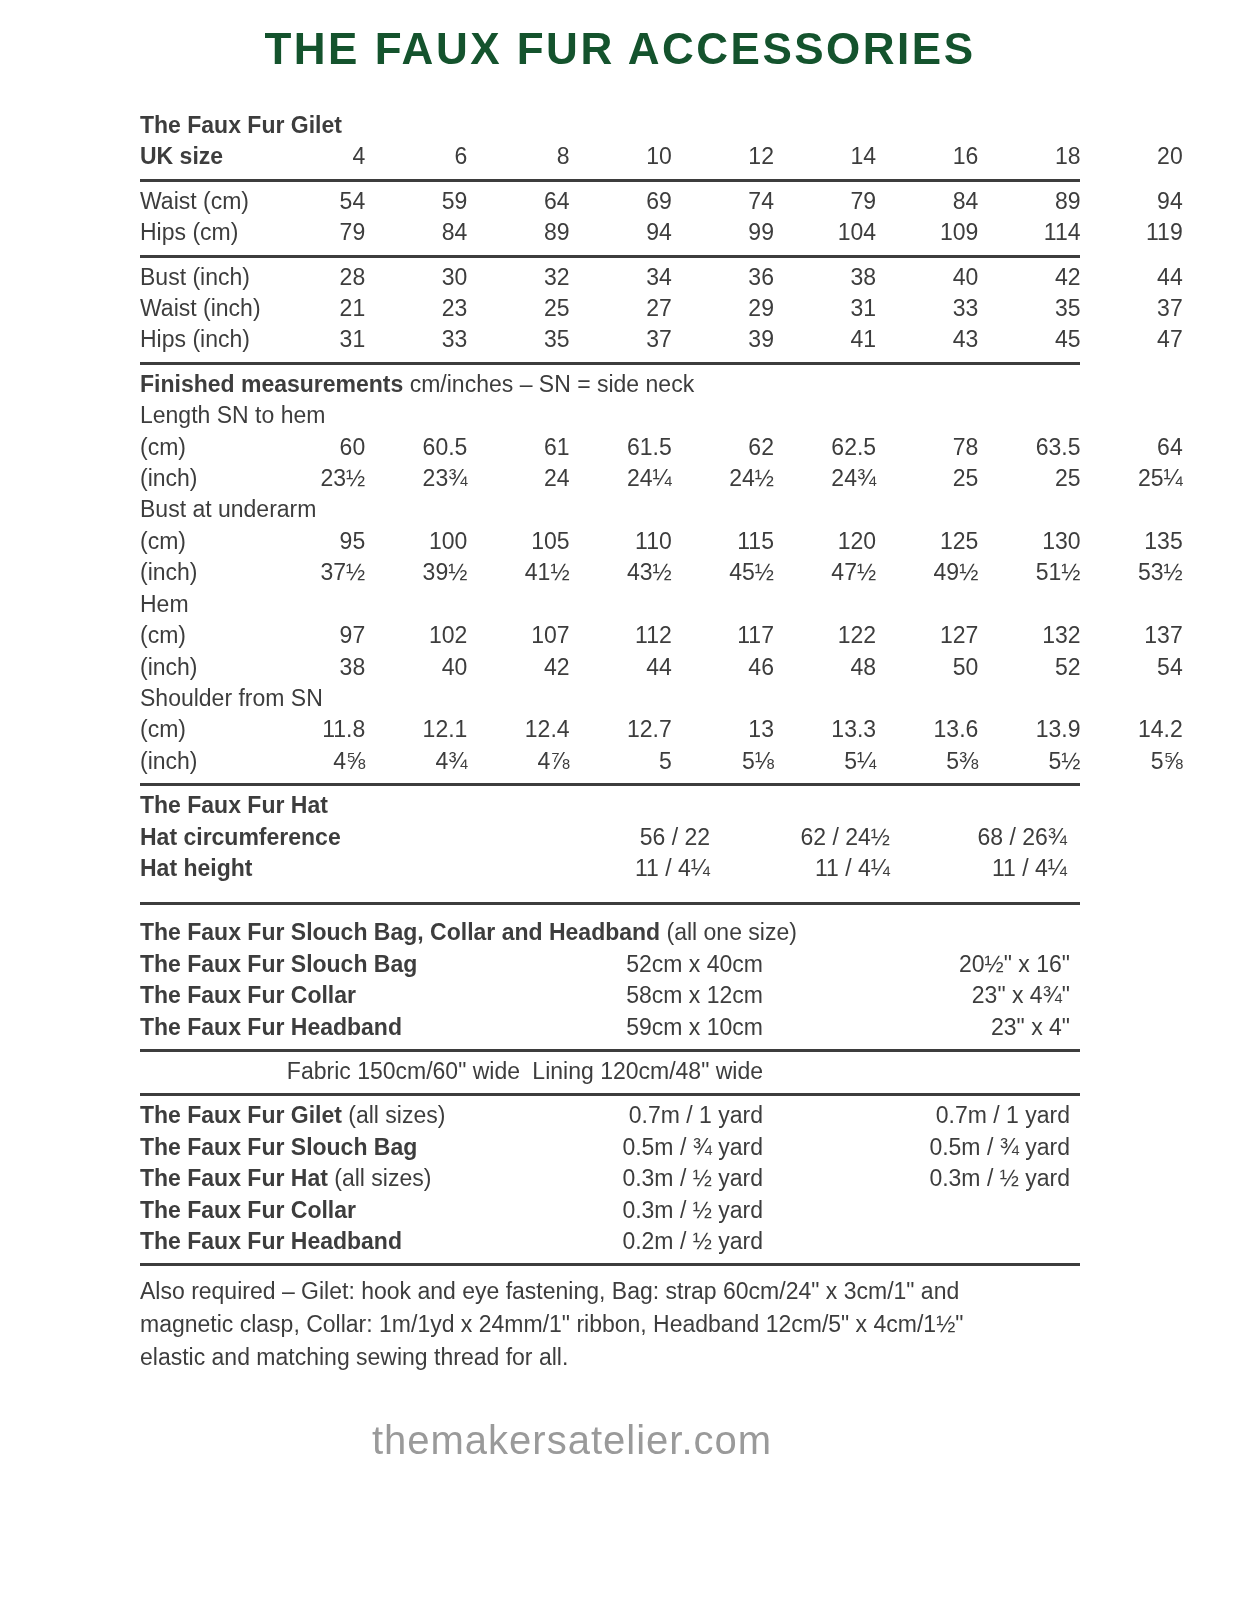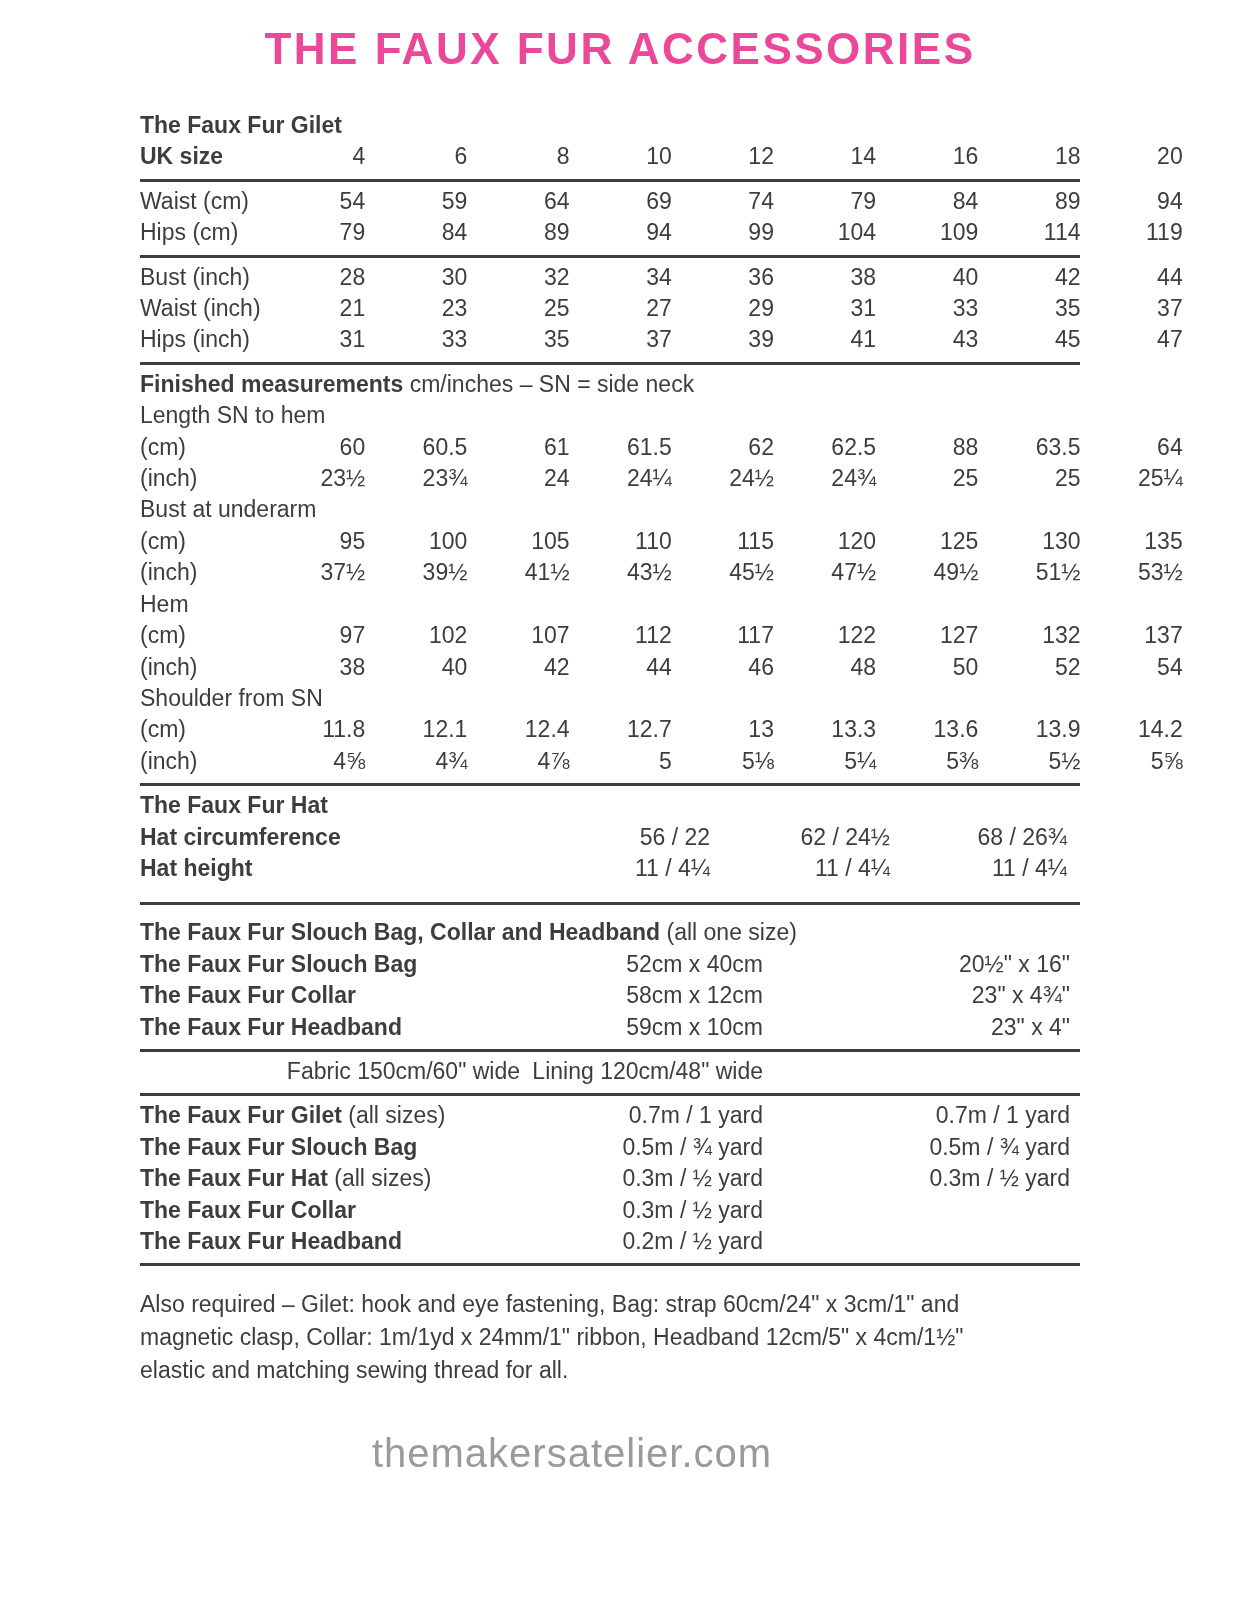--- a/index.html
+++ b/index.html
@@ -5,35 +5,35 @@
   html,body{margin:0;padding:0;background:#ffffff;}
   body{
     width:1240px;height:1600px;overflow:hidden;
     font-family:"Liberation Sans","DejaVu Sans",sans-serif;
     color:#3d3d3d;font-size:23px;
     -webkit-font-smoothing:antialiased;
   }
   .page{position:relative;width:1240px;height:1600px;}
   .title{
     margin:24px 0 0;text-align:center;
-    color:#ec4899;font-size:44px;font-weight:600;letter-spacing:2.5px;
+    color:#14532d;font-size:44px;font-weight:600;letter-spacing:2.5px;
   }
   .content{margin-left:140px;width:940px;}
   .content > :first-child{margin-top:36px;}
   .h{font-weight:600;line-height:31.4px;}
   .b{font-weight:600;}
   .grp{font-weight:400;line-height:31.4px;}
   .rule{height:0;border-top:3px solid #3d3d3d;margin:6px 0 4px;}
   .rule.lg{margin:18px 0 12px;}
   .m-row{display:grid;grid-template-columns:123px repeat(10,78.2px);line-height:31.4px;gap:24px;}
   .h-row{display:grid;grid-template-columns:300px 270px 180px 177px;line-height:31.4px;}
   .f-row{display:grid;grid-template-columns:380px 243px 307px;line-height:31.4px;}
   .lbl{text-align:left;white-space:nowrap;}
   .cell{text-align:right;white-space:nowrap;}
-  .notes{margin-top:22px;line-height:33px;}
+  .notes{margin-top:9px;line-height:33px;}
   .footer{
     margin-top:44px;width:1144px;text-align:center;
     color:#9a9a9a;font-size:40px;letter-spacing:1px;
   }
 </style>
 </head>
 <body>
 
 <div class="page">
 
@@ -132,21 +132,21 @@
     <div id="finished-groups">
         <div class="grp">Length SN to hem</div>
         <div class="m-row">
           <span class="lbl">(cm)</span>
           <span class="cell">60</span>
           <span class="cell">60.5</span>
           <span class="cell">61</span>
           <span class="cell">61.5</span>
           <span class="cell">62</span>
           <span class="cell">62.5</span>
-          <span class="cell">88</span>
+          <span class="cell">78</span>
           <span class="cell">63.5</span>
           <span class="cell">64</span>
           <span class="cell">64.5</span>
         </div>
         <div class="m-row">
           <span class="lbl">(inch)</span>
           <span class="cell">23½</span>
           <span class="cell">23¾</span>
           <span class="cell">24</span>
           <span class="cell">24¼</span>

